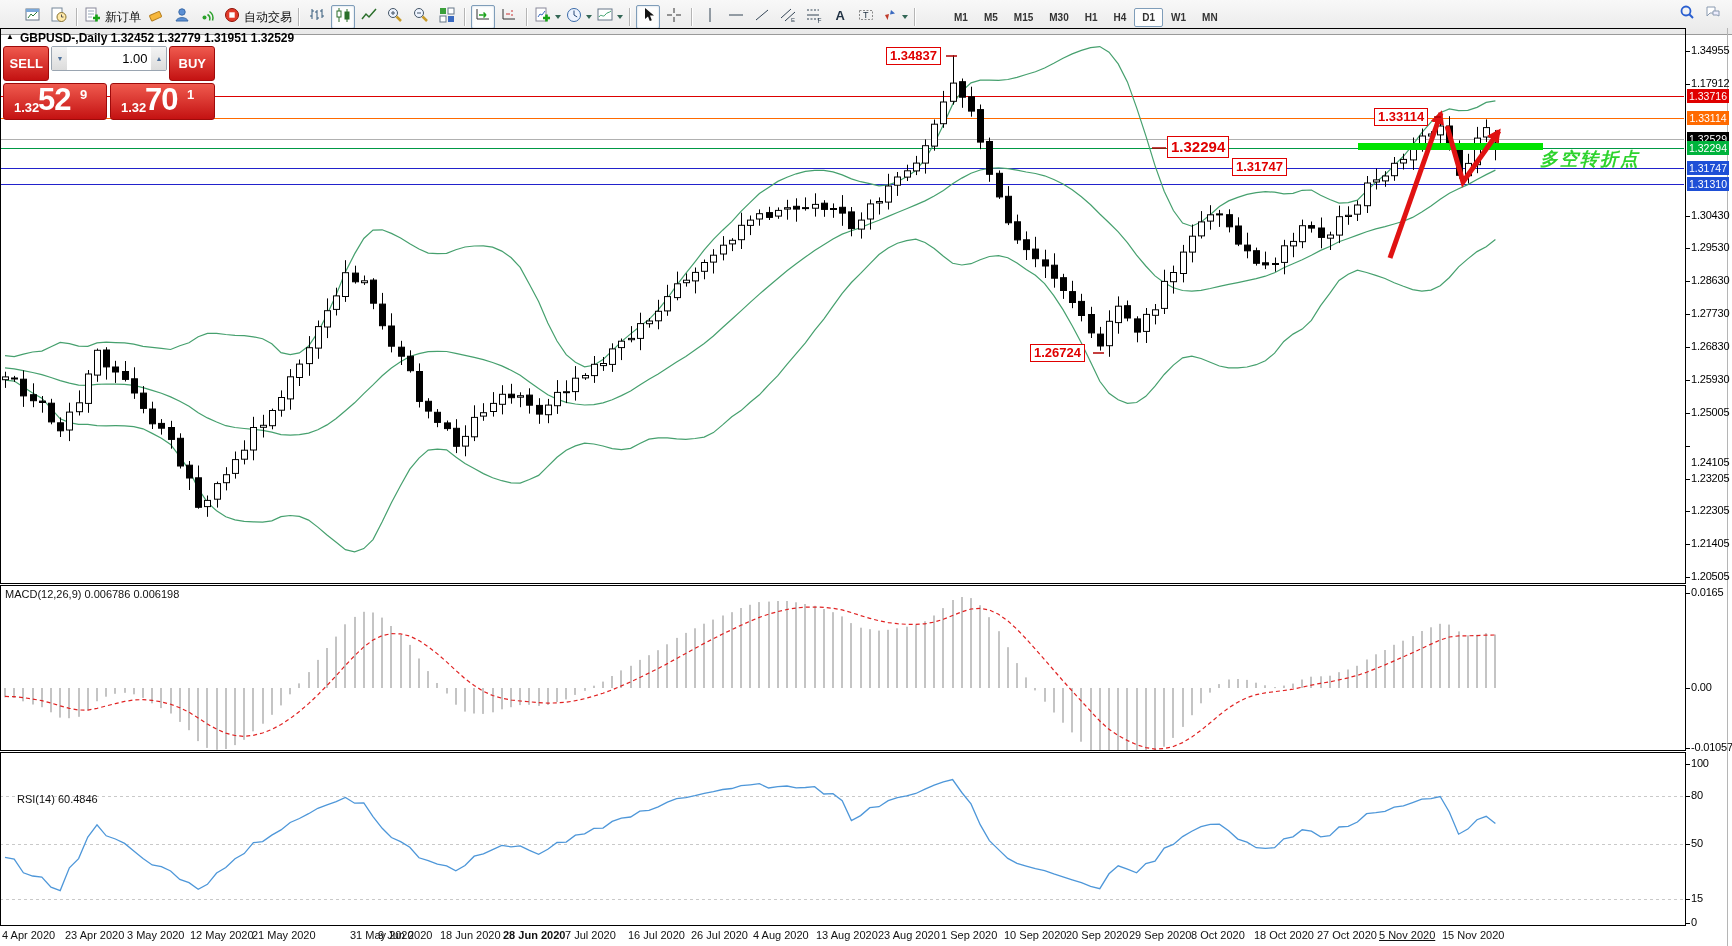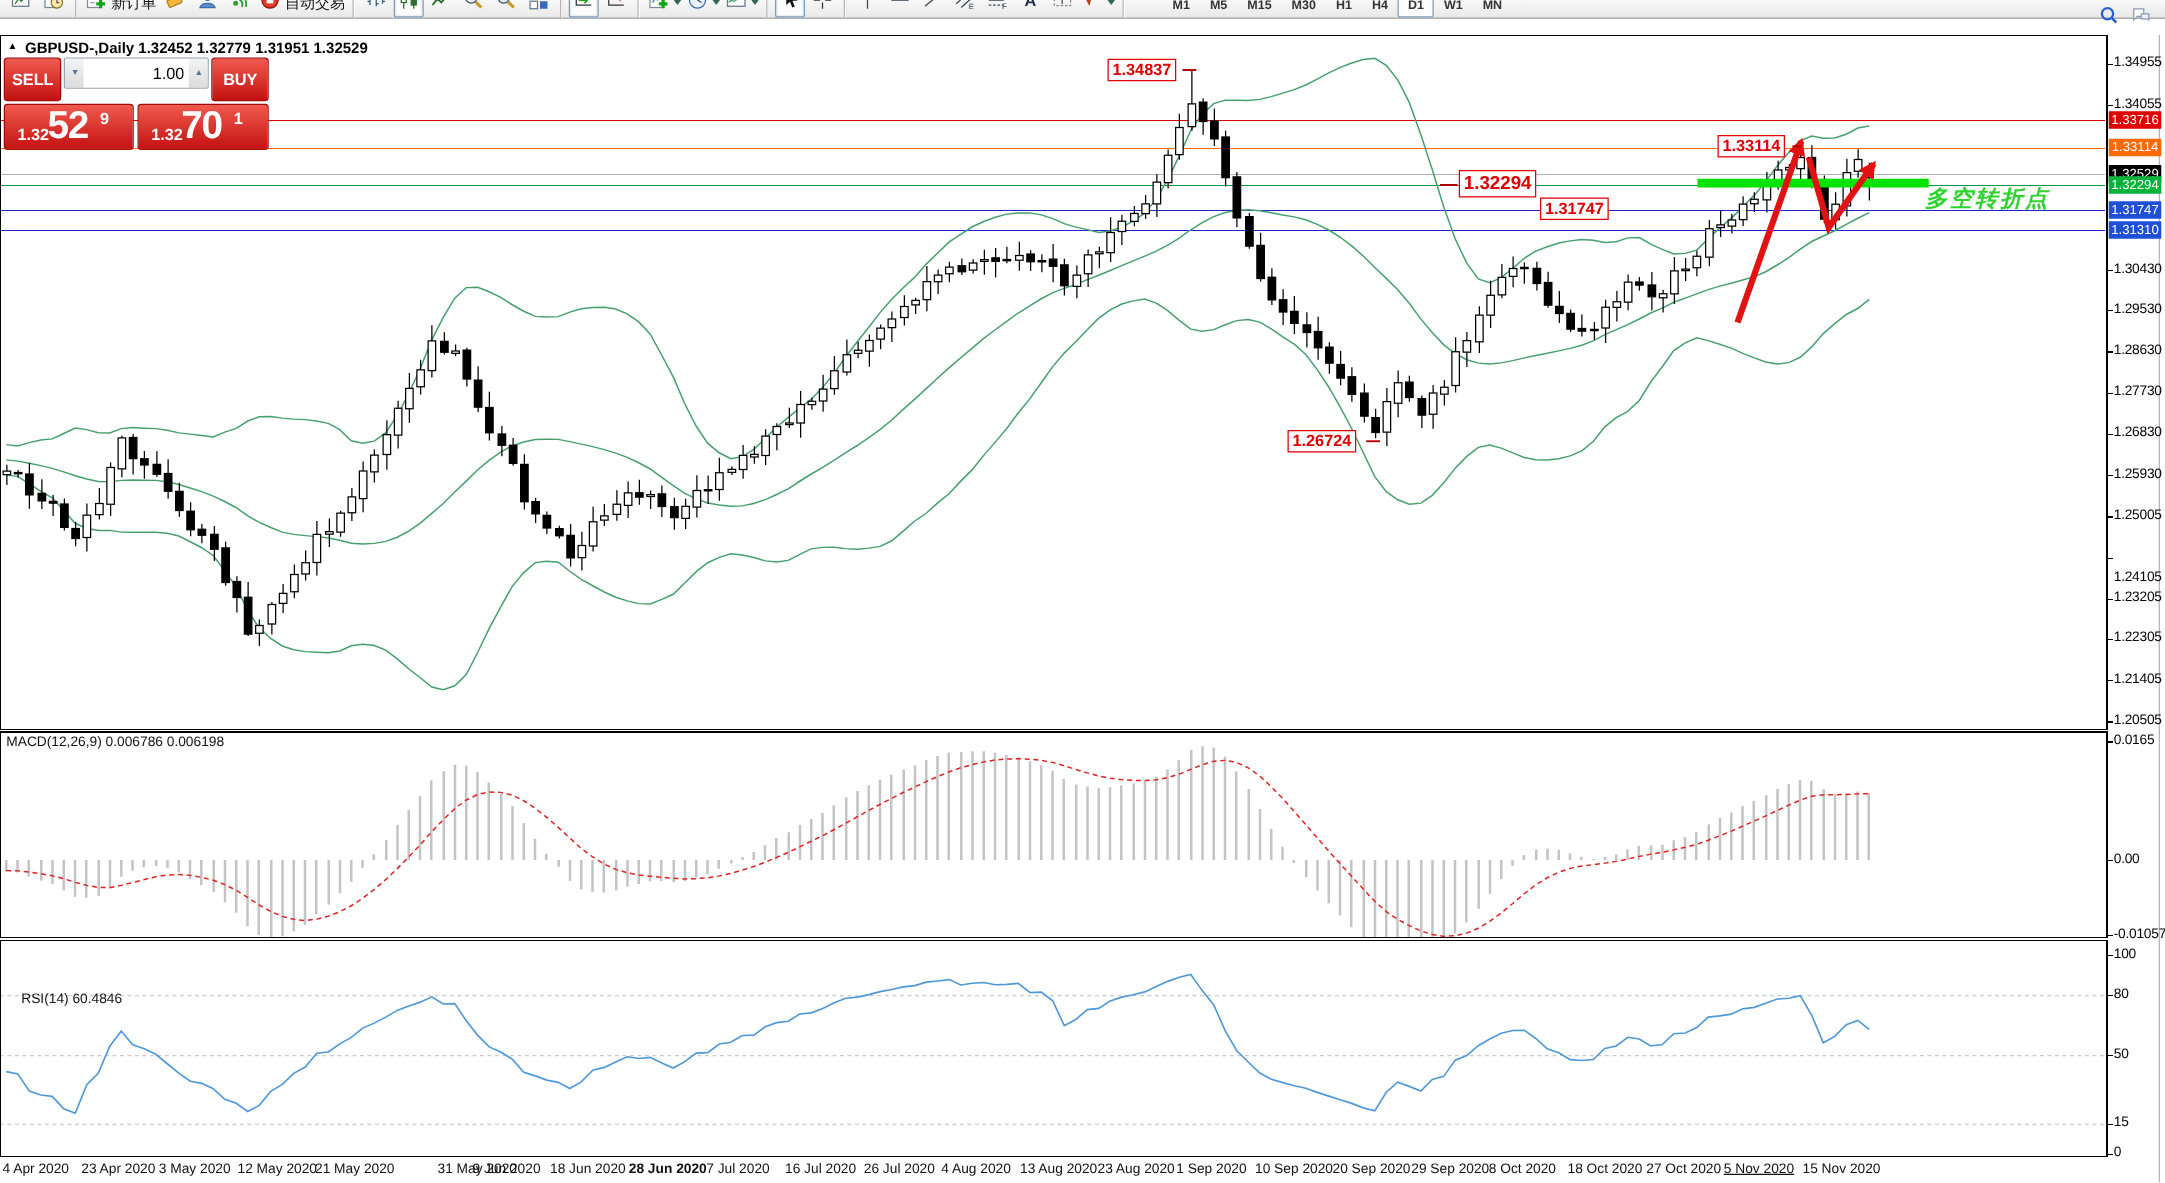--- a/index.html
+++ b/index.html
@@ -1,21 +1,21 @@
 <!DOCTYPE html>
 <html><head>
 <meta charset="utf-8">
 <style>
   html,body{margin:0;padding:0;}
   body{width:1732px;height:946px;position:relative;background:#fff;overflow:hidden;
        font-family:"Liberation Sans","DejaVu Sans",sans-serif;}
   
-  #toolbar{position:absolute;left:0;top:0;width:1732px;height:15px;
+  #toolbar{position:absolute;left:0;top:0;width:1732px;height:35px;
     background:linear-gradient(#f8f8f8,#e9e9e9);border-bottom:1px solid #9a9a9a;
-    display:flex;align-items:flex-end;padding-left:4px;box-sizing:border-box;}
+    display:flex;align-items:center;padding-left:20px;box-sizing:border-box;}
   .tbtn{min-width:22px;height:22px;display:flex;align-items:center;justify-content:center;
     border:1px solid transparent;border-radius:2px;margin:0 1px;cursor:default;}
   .tbtn.active{background:#fdfdfd;border:1px solid #7f9db9;box-shadow:inset 0 0 2px #bcd;}
   .tbtn .lbl{font-size:12px;color:#111;margin-left:3px;white-space:nowrap;}
   .caret{width:0;height:0;border-left:3px solid transparent;border-right:3px solid transparent;
     border-top:4px solid #365;margin-left:3px;}
   .tsep{width:1px;height:18px;background:#b5b5b5;border-right:1px solid #fff;margin:0 4px;}
   .tfgroup{display:flex;margin-left:26px;}
   .tf{font-size:10px;font-weight:bold;color:#333;padding:3px 7px;border:1px solid transparent;border-radius:2px;}
   .tf.active{background:#fdfdfd;border:1px solid #7f9db9;}
@@ -868,21 +868,21 @@
 </div>
 
 <div class="ov ind-label" style="left:5px;top:588px;">MACD(12,26,9) 0.006786 0.006198</div>
 <div class="ov ind-label" style="left:17px;top:757px;margin-top:36px;">RSI(14) 60.4846</div>
 
 <div class="ov" id="cn-note" style="left: 1540px; top: 147px; color: rgb(46, 211, 46);">多空转折点</div>
 
 <div style="position:absolute;left:1727px;top:28px;width:1px;height:918px;background:#b5b5b5;"></div>
 
 <div class="tick-label" style="top:44px;">1.34955</div>
-<div class="tick-label" style="top:77px;">1.34055</div>
+<div class="tick-label" style="top:77px;">1.17912</div>
 <div class="tick-label" style="top:209px;">1.30430</div>
 <div class="tick-label" style="top:241px;">1.29530</div>
 <div class="tick-label" style="top:274px;">1.28630</div>
 <div class="tick-label" style="top:307px;">1.27730</div>
 <div class="tick-label" style="top:340px;">1.26830</div>
 <div class="tick-label" style="top:373px;">1.25930</div>
 <div class="tick-label" style="top:406px;">1.25005</div>
 <div class="tick-label" style="top:439px;margin-top:17px;">1.24105</div>
 <div class="tick-label" style="top:472px;">1.23205</div>
 <div class="tick-label" style="top:504px;">1.22305</div>

